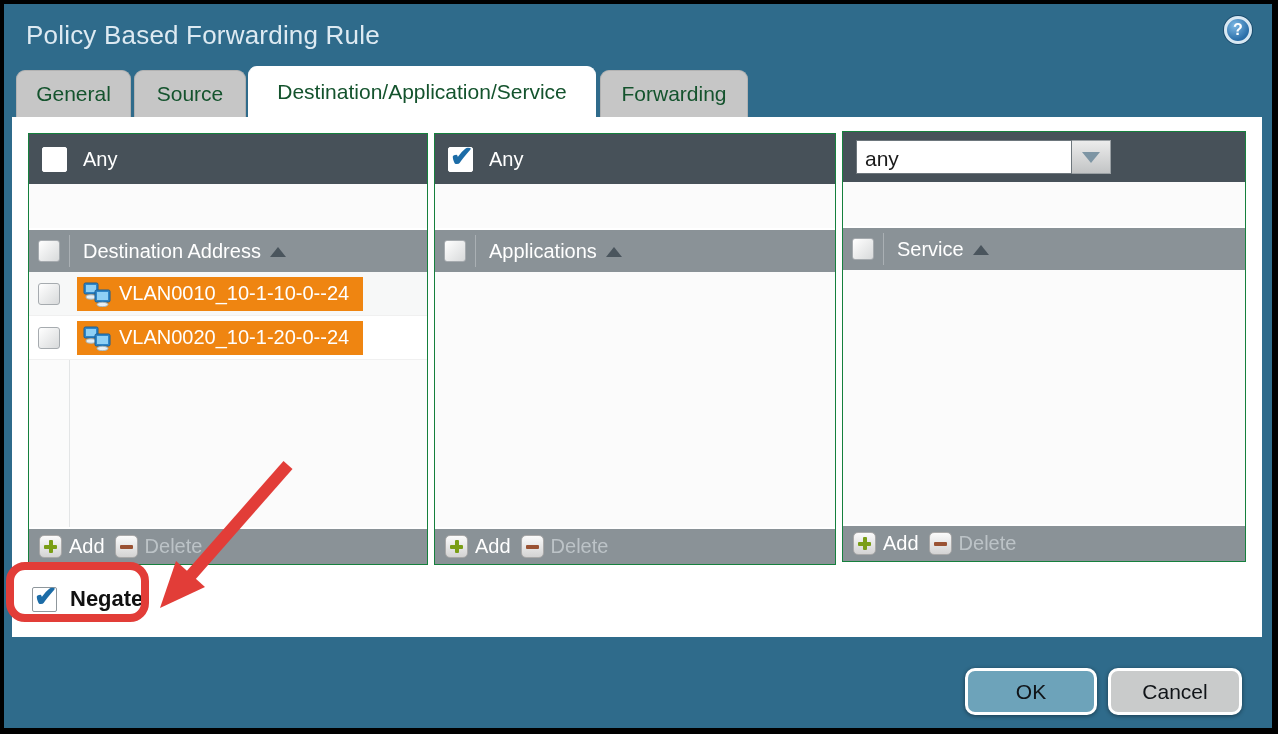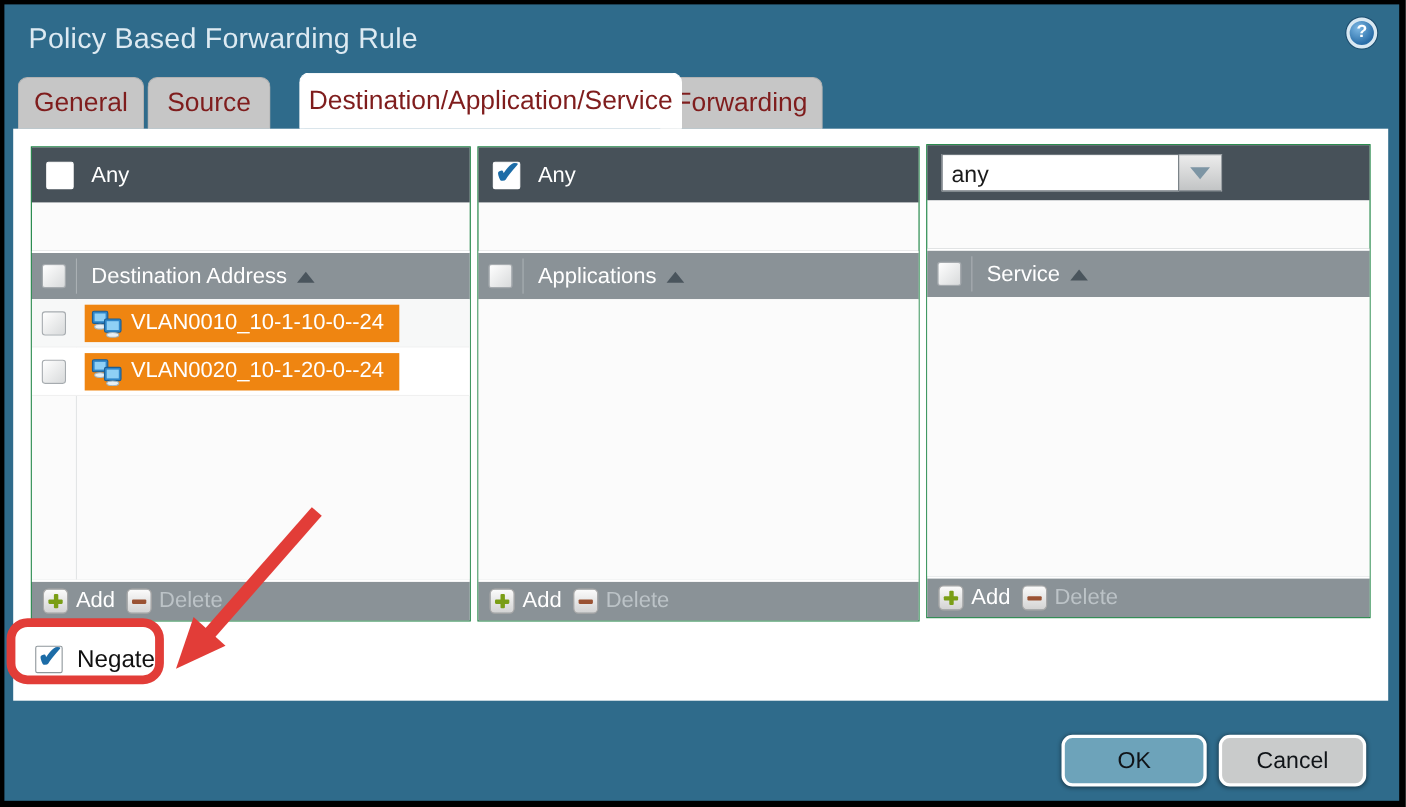--- a/index.html
+++ b/index.html
@@ -28,30 +28,30 @@
     display:flex; align-items:center; justify-content:center;
     cursor:pointer;
   }
   
   .tabs { position:absolute; left:8px; top:62px; height:51px; }
   .tab {
     position:absolute; top:4px; height:47px;
     background:#c6c6c6;
     border-radius:9px 9px 0 0;
     display:flex; align-items:center; justify-content:center;
-    font-size:24px; color:#7f1d1d; cursor:pointer;
+    font-size:21px; color:#14532d; cursor:pointer;
     border:1px solid #b2b2b2; border-bottom:none;
   }
   .tab.active {
     background:#fff; top:0; height:51px; z-index:3;
     border-color:#fff;
   }
   .tab-general     { left:4px;   width:115px; }
   .tab-source      { left:122px; width:112px; }
-  .tab-destination { left:236px; width:348px;margin-left:24px; }
+  .tab-destination { left:236px; width:348px; }
   .tab-forwarding  { left:588px; width:148px; }
   
   .content {
     position:absolute; left:8px; top:113px; width:1250px; height:520px;
     background:#fff; z-index:2;
   }
   
   .panel {
     position:absolute; top:16px; height:432px;
     border:1px solid #15803d;
@@ -147,21 +147,21 @@
     display:flex; align-items:center; justify-content:center;
   }
   .dd-arrow {
     width:0; height:0;
     border-left:9px solid transparent; border-right:9px solid transparent;
     border-top:11px solid #7d95a4;
   }
   
   .negate-row {
     position:absolute; left:28px; top:582px; z-index:4;
-    display:flex; align-items:center; gap:13px;
+    display:flex; align-items:center; gap:13px;font-weight:bold;
   }
   .negate-row .cb { border-color:#8f979c; }
   .negate-label { font-size:22px; color:#111; }
   
   .btn {
     position:absolute; height:47px; border-radius:10px;
     border:3px solid #fff; font-size:21px; color:#101418;
     display:flex; align-items:center; justify-content:center;
     cursor:pointer; box-shadow:0 1px 4px rgba(0,0,0,.45);
     z-index:5;

